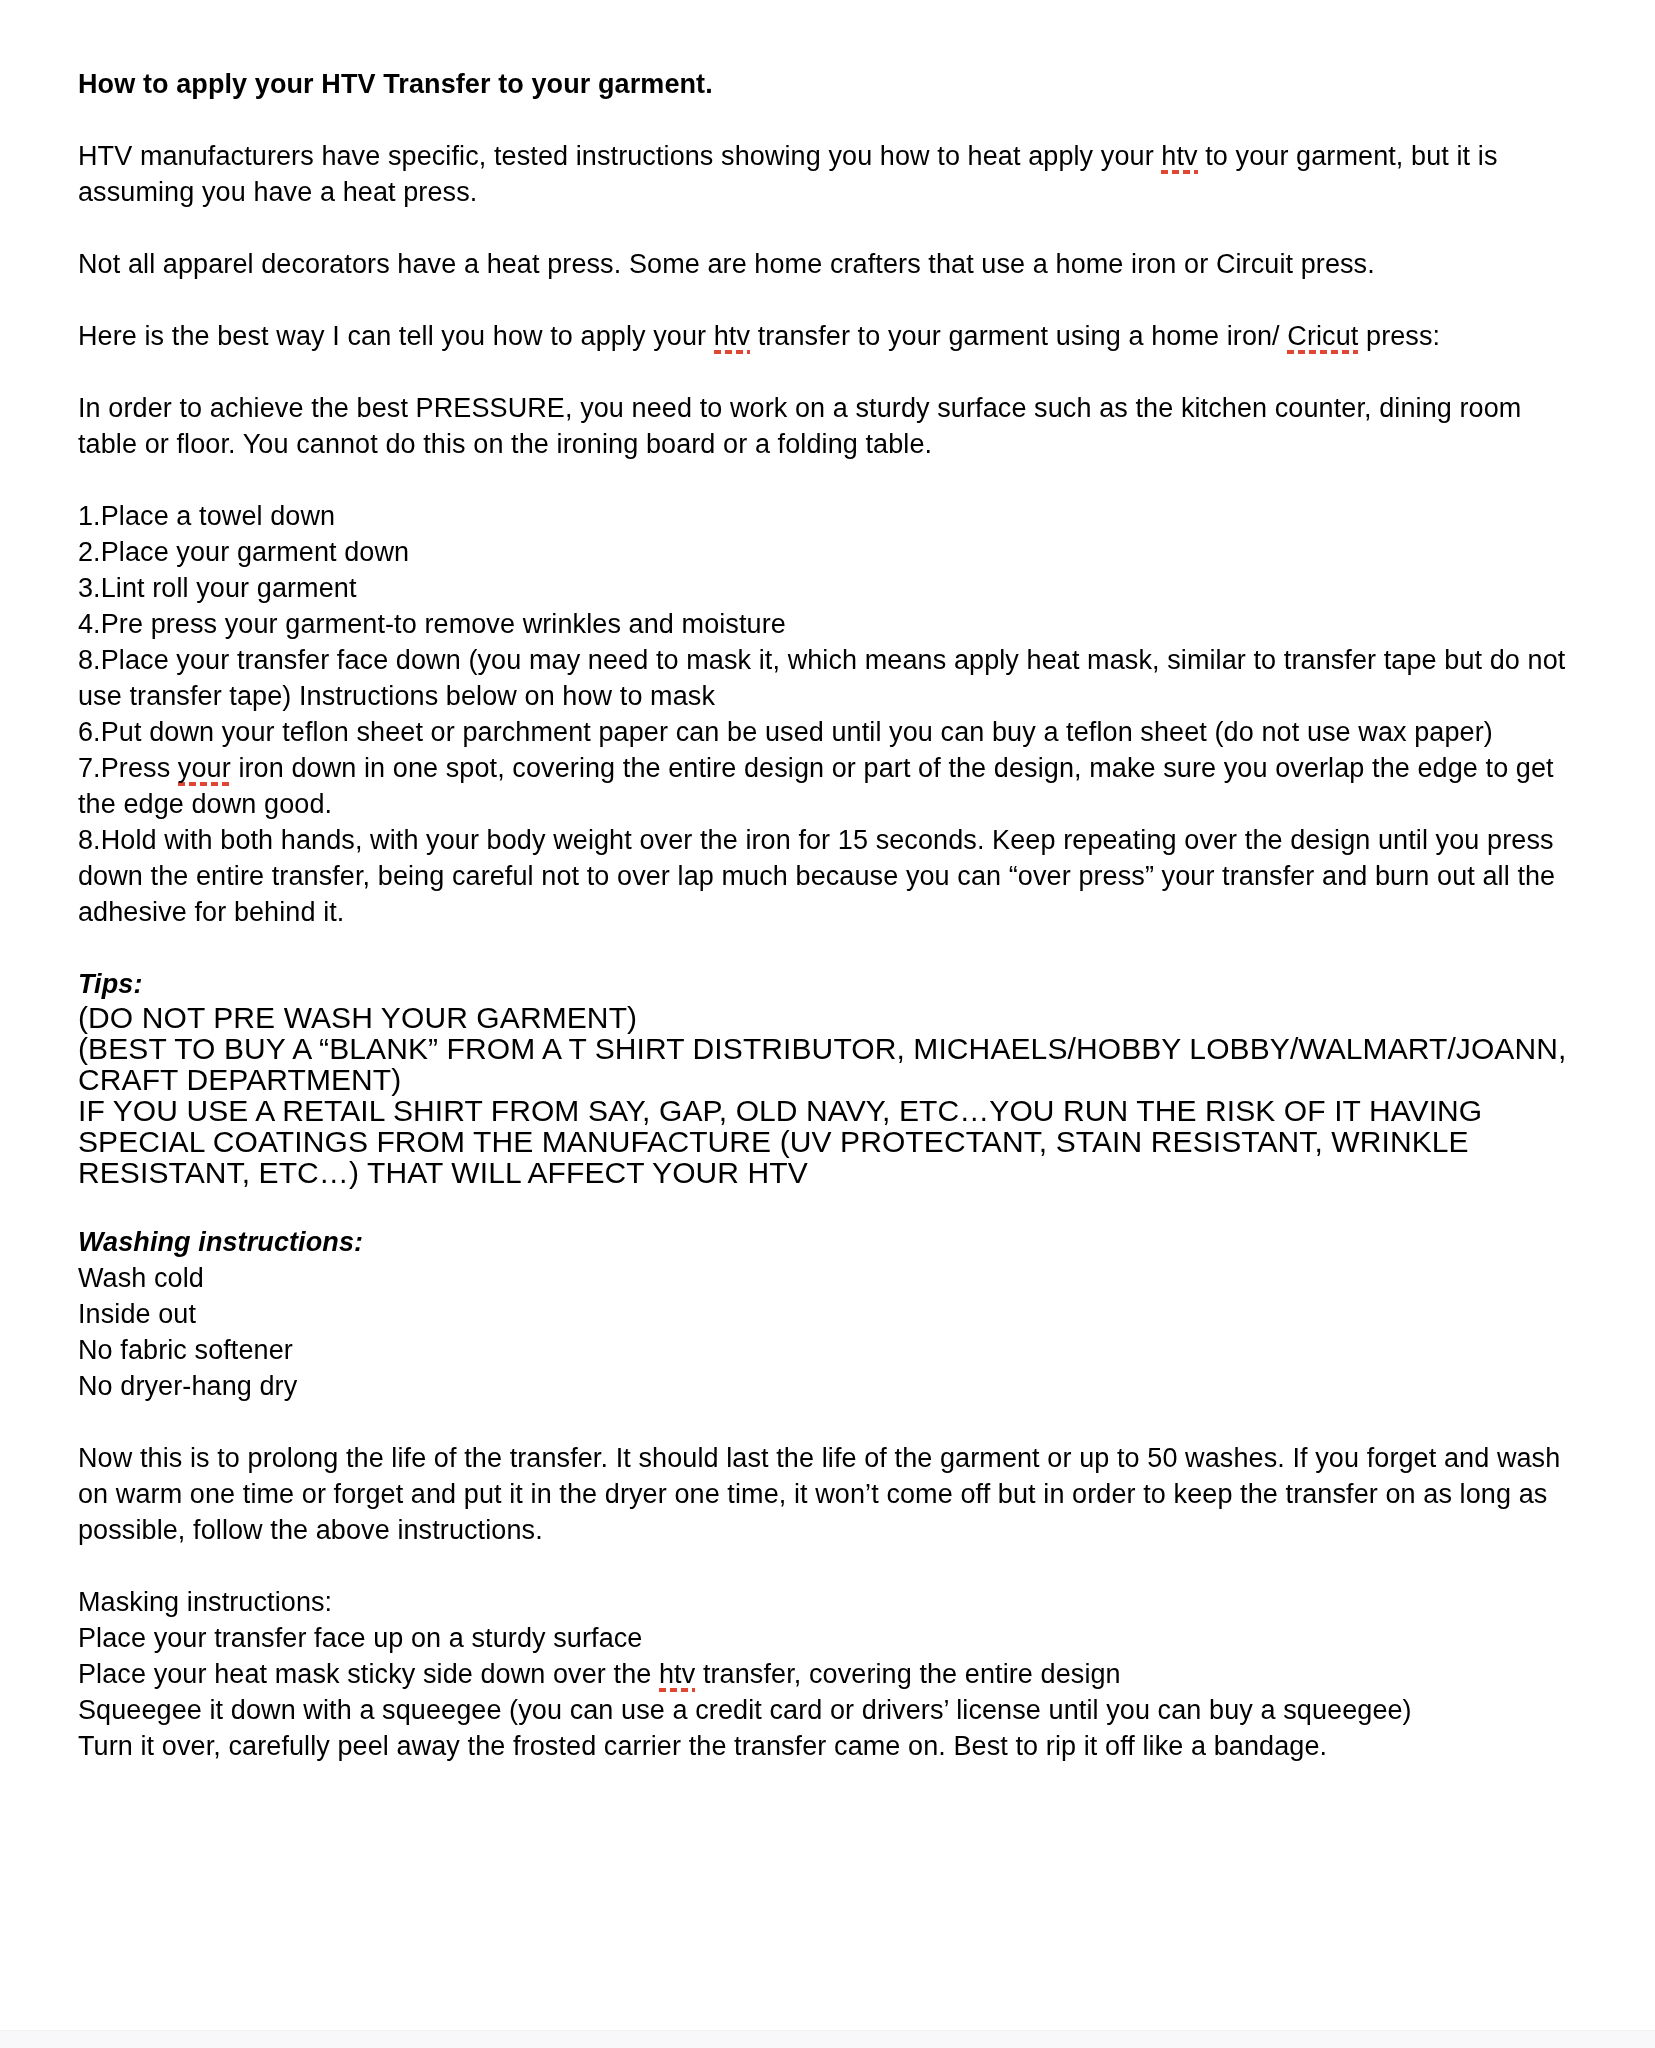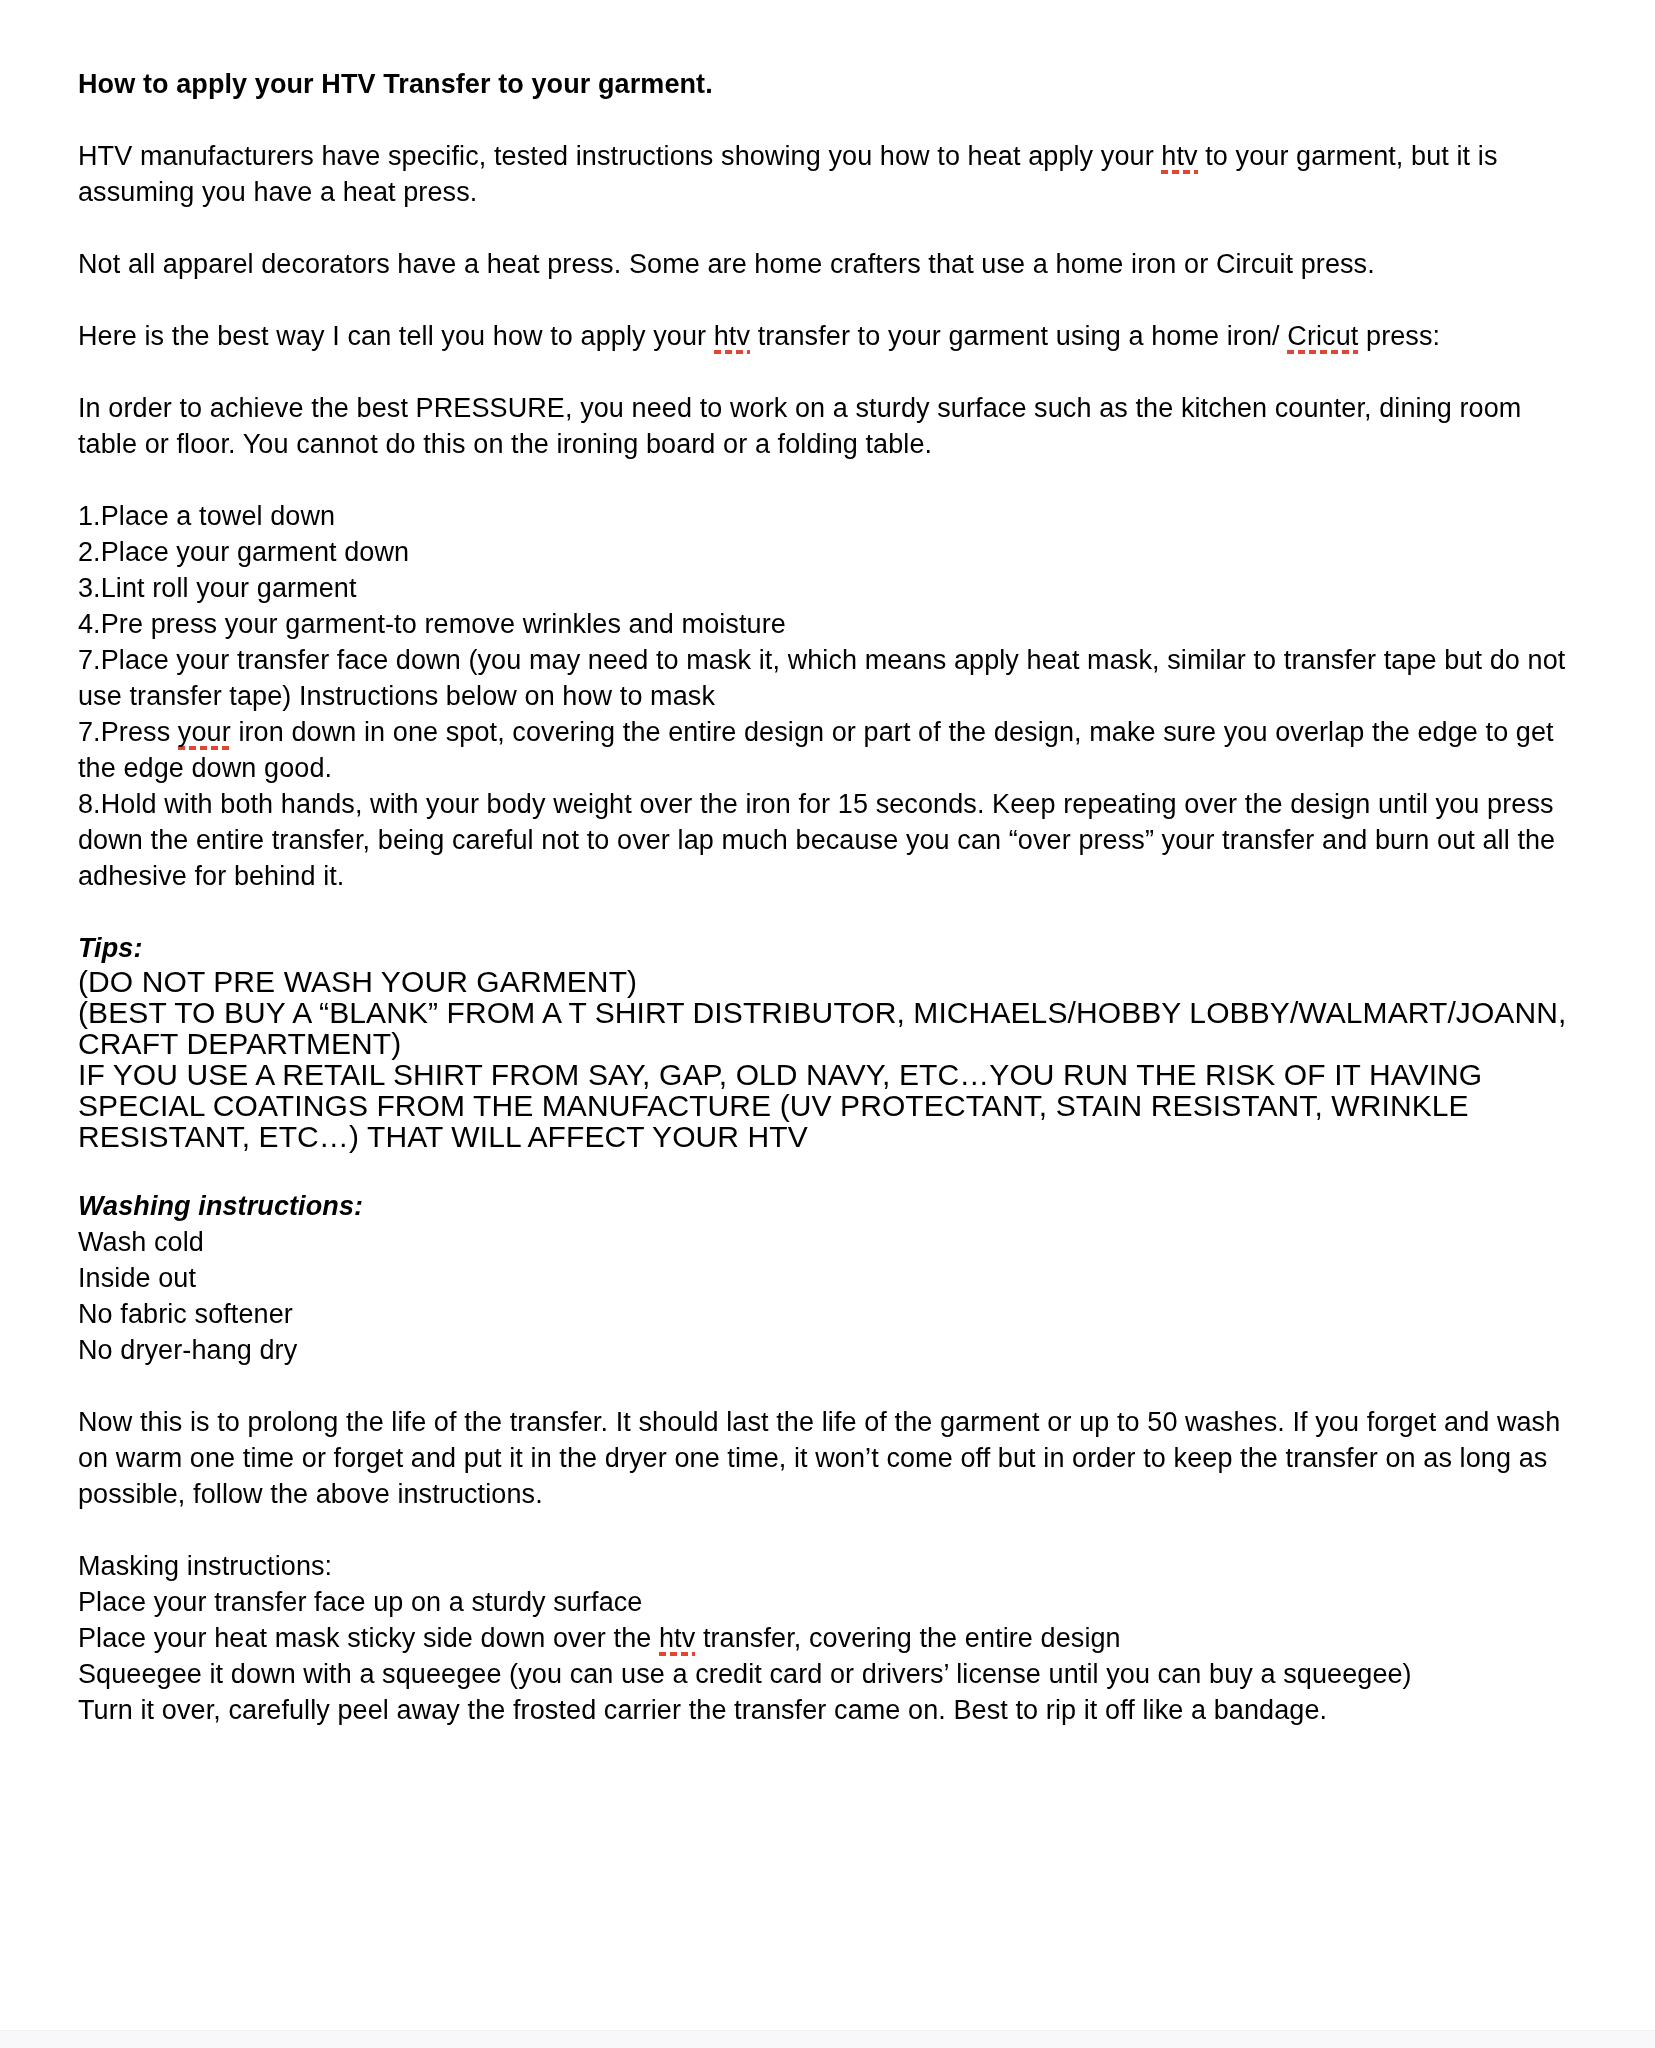--- a/index.html
+++ b/index.html
@@ -75,21 +75,22 @@
       <div class="line"><span>Here is the best way I can tell you how to apply your </span><span class="sp">htv</span><span> transfer to your garment using a home iron/ </span><span class="sp">Cricut</span><span> press:</span></div>
     </div>
     <div class="block body">
       <div class="line"><span>In order to achieve the best PRESSURE, you need to work on a sturdy surface such as the kitchen counter, dining room table or floor. You cannot do this on the ironing board or a folding table.</span></div>
     </div>
     <div class="block body">
       <div class="line"><span>1.Place a towel down</span></div>
       <div class="line"><span>2.Place your garment down</span></div>
       <div class="line"><span>3.Lint roll your garment</span></div>
       <div class="line"><span>4.Pre press your garment-to remove wrinkles and moisture</span></div>
-      <div class="line"><span>7.Place your transfer face down (you may need to mask it, which means apply heat mask, similar to transfer tape but do not use transfer tape) Instructions below on how to mask</span></div>
+      <div class="line"><span>8.Place your transfer face down (you may need to mask it, which means apply heat mask, similar to transfer tape but do not use transfer tape) Instructions below on how to mask</span></div>
+      <div class="line"><span>6.Put down your teflon sheet or parchment paper can be used until you can buy a teflon sheet (do not use wax paper)</span></div>
       <div class="line"><span>7.Press </span><span class="sp">your</span><span> iron down in one spot, covering the entire design or part of the design, make sure you overlap the edge to get the edge down good.</span></div>
       <div class="line"><span>8.Hold with both hands, with your body weight over the iron for 15 seconds. Keep repeating over the design until you press down the entire transfer, being careful not to over lap much because you can “over press” your transfer and burn out all the adhesive for behind it.</span></div>
     </div>
     <div class="block bold tight">
       <div class="line"><span>Tips:</span></div>
     </div>
     <div class="block caps">
       <div class="line"><span>(DO NOT PRE WASH YOUR GARMENT)</span></div>
       <div class="line"><span>(BEST TO BUY A “BLANK” FROM A T SHIRT DISTRIBUTOR, MICHAELS/HOBBY LOBBY/WALMART/JOANN, CRAFT DEPARTMENT)</span></div>
       <div class="line"><span>IF YOU USE A RETAIL SHIRT FROM SAY, GAP, OLD NAVY, ETC…YOU RUN THE RISK OF IT HAVING SPECIAL COATINGS FROM THE MANUFACTURE (UV PROTECTANT, STAIN RESISTANT, WRINKLE RESISTANT, ETC…) THAT WILL AFFECT YOUR HTV</span></div>

